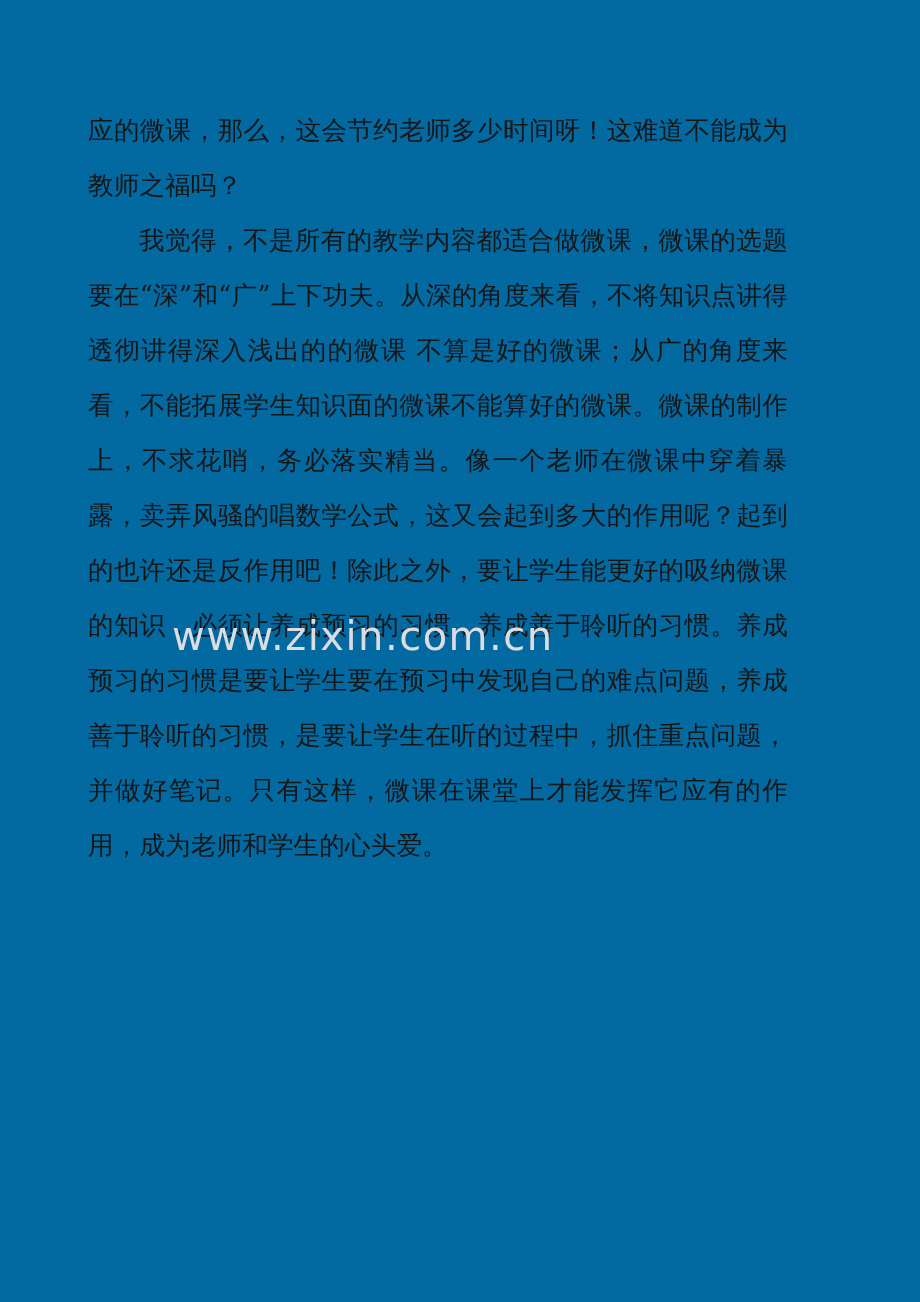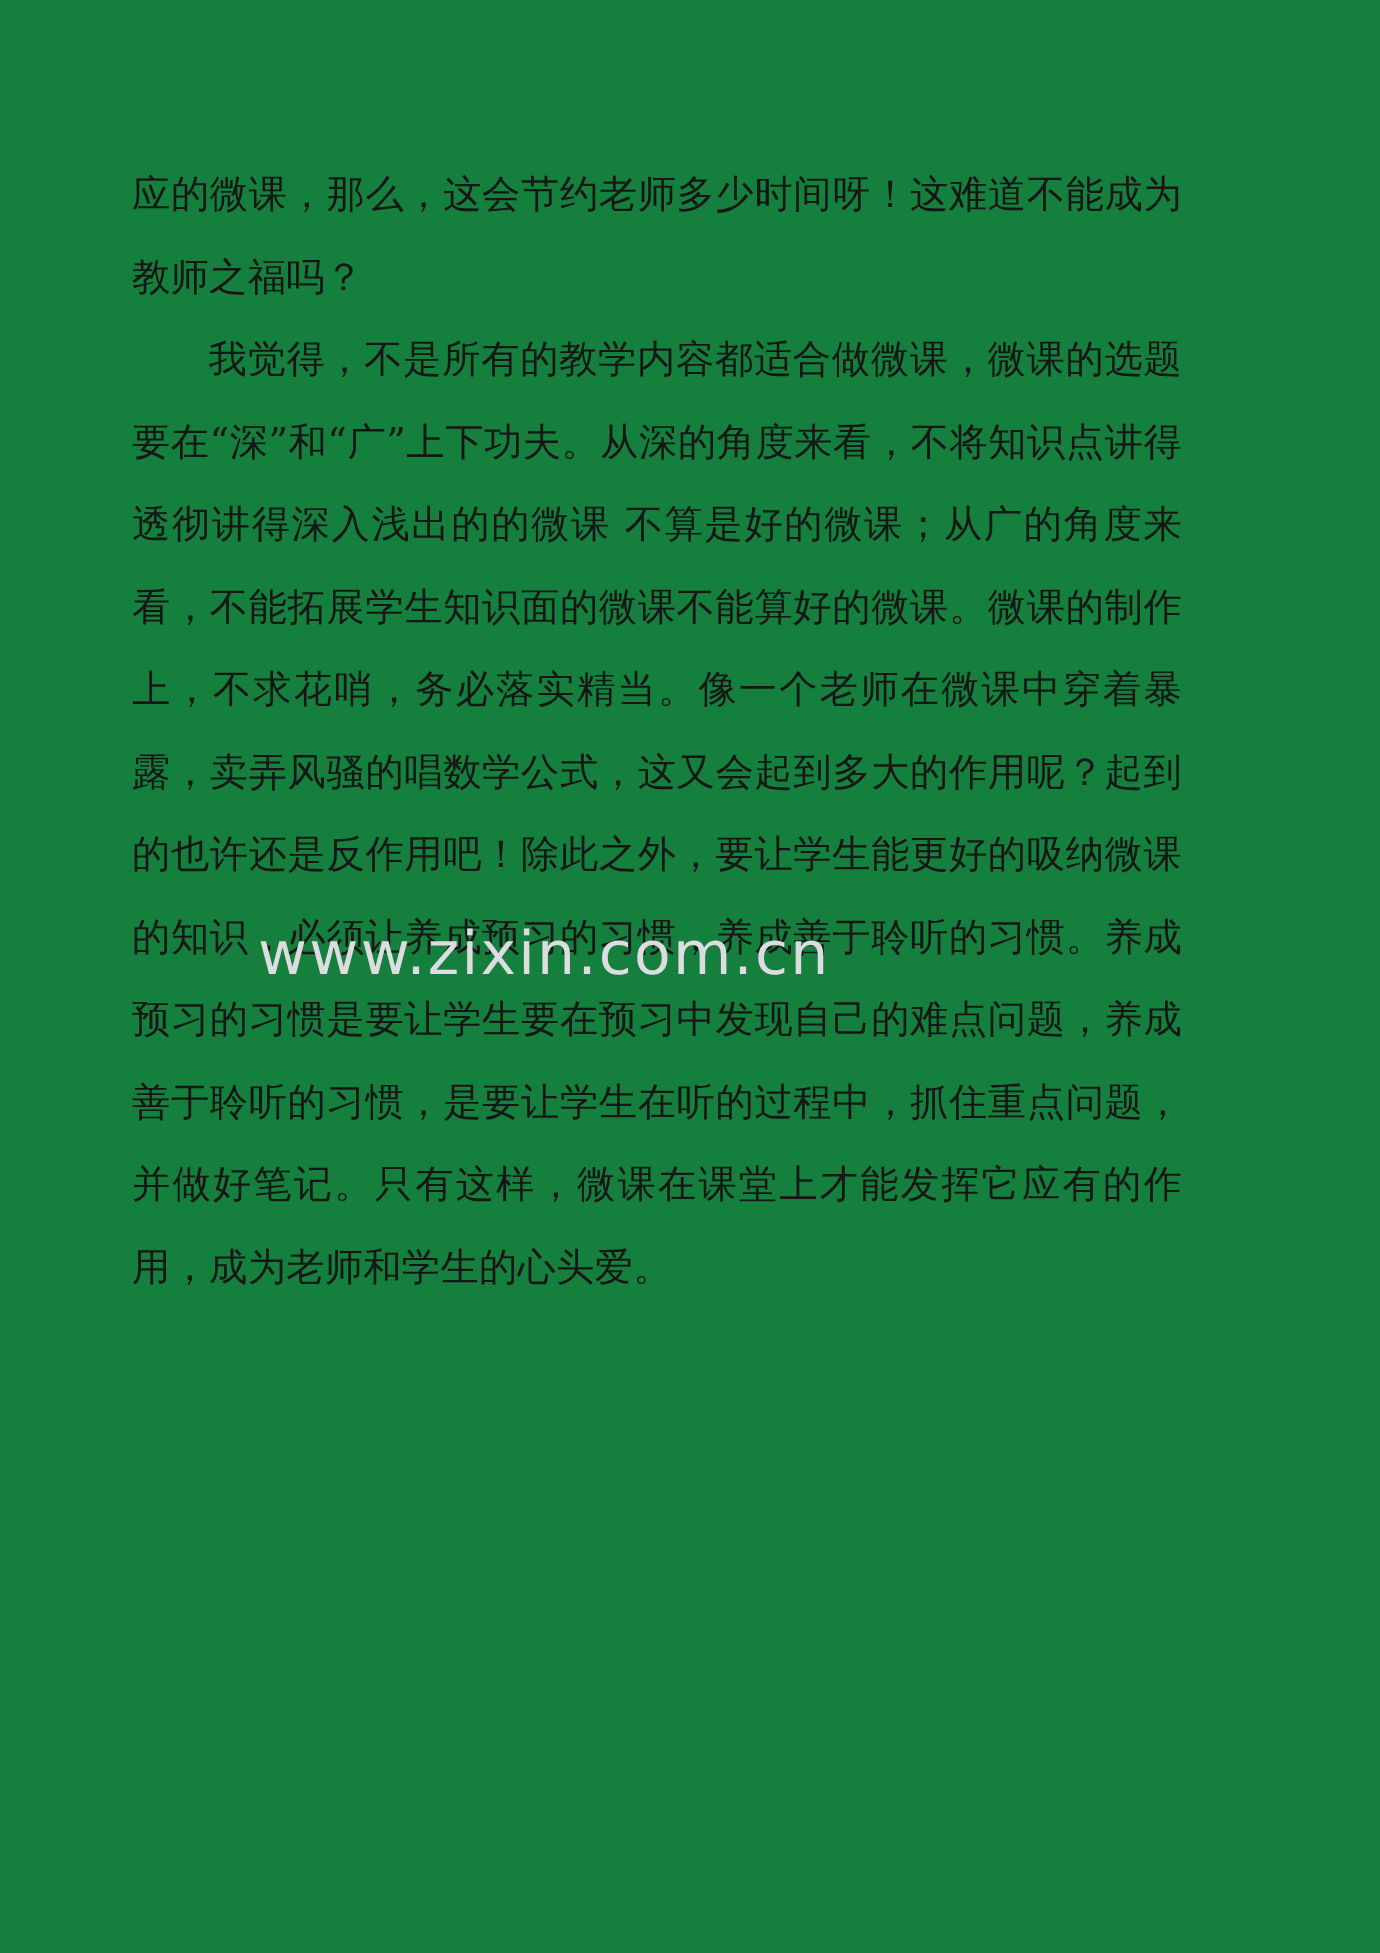--- a/index.html
+++ b/index.html
@@ -14,21 +14,21 @@
     overflow: hidden;
     font-family: "DejaVu Serif", "Liberation Serif", serif;
   }
 
   #page {
     position: absolute;
     left: 0;
     top: 0;
     width: 920px;
     height: 1302px;
-    background: #15803d;
+    background: #0369a1;
   }
 
   #text-column {
     position: absolute;
     left: 88px;
     top: 103px;
     width: 700px;
   }
 
   .para {

